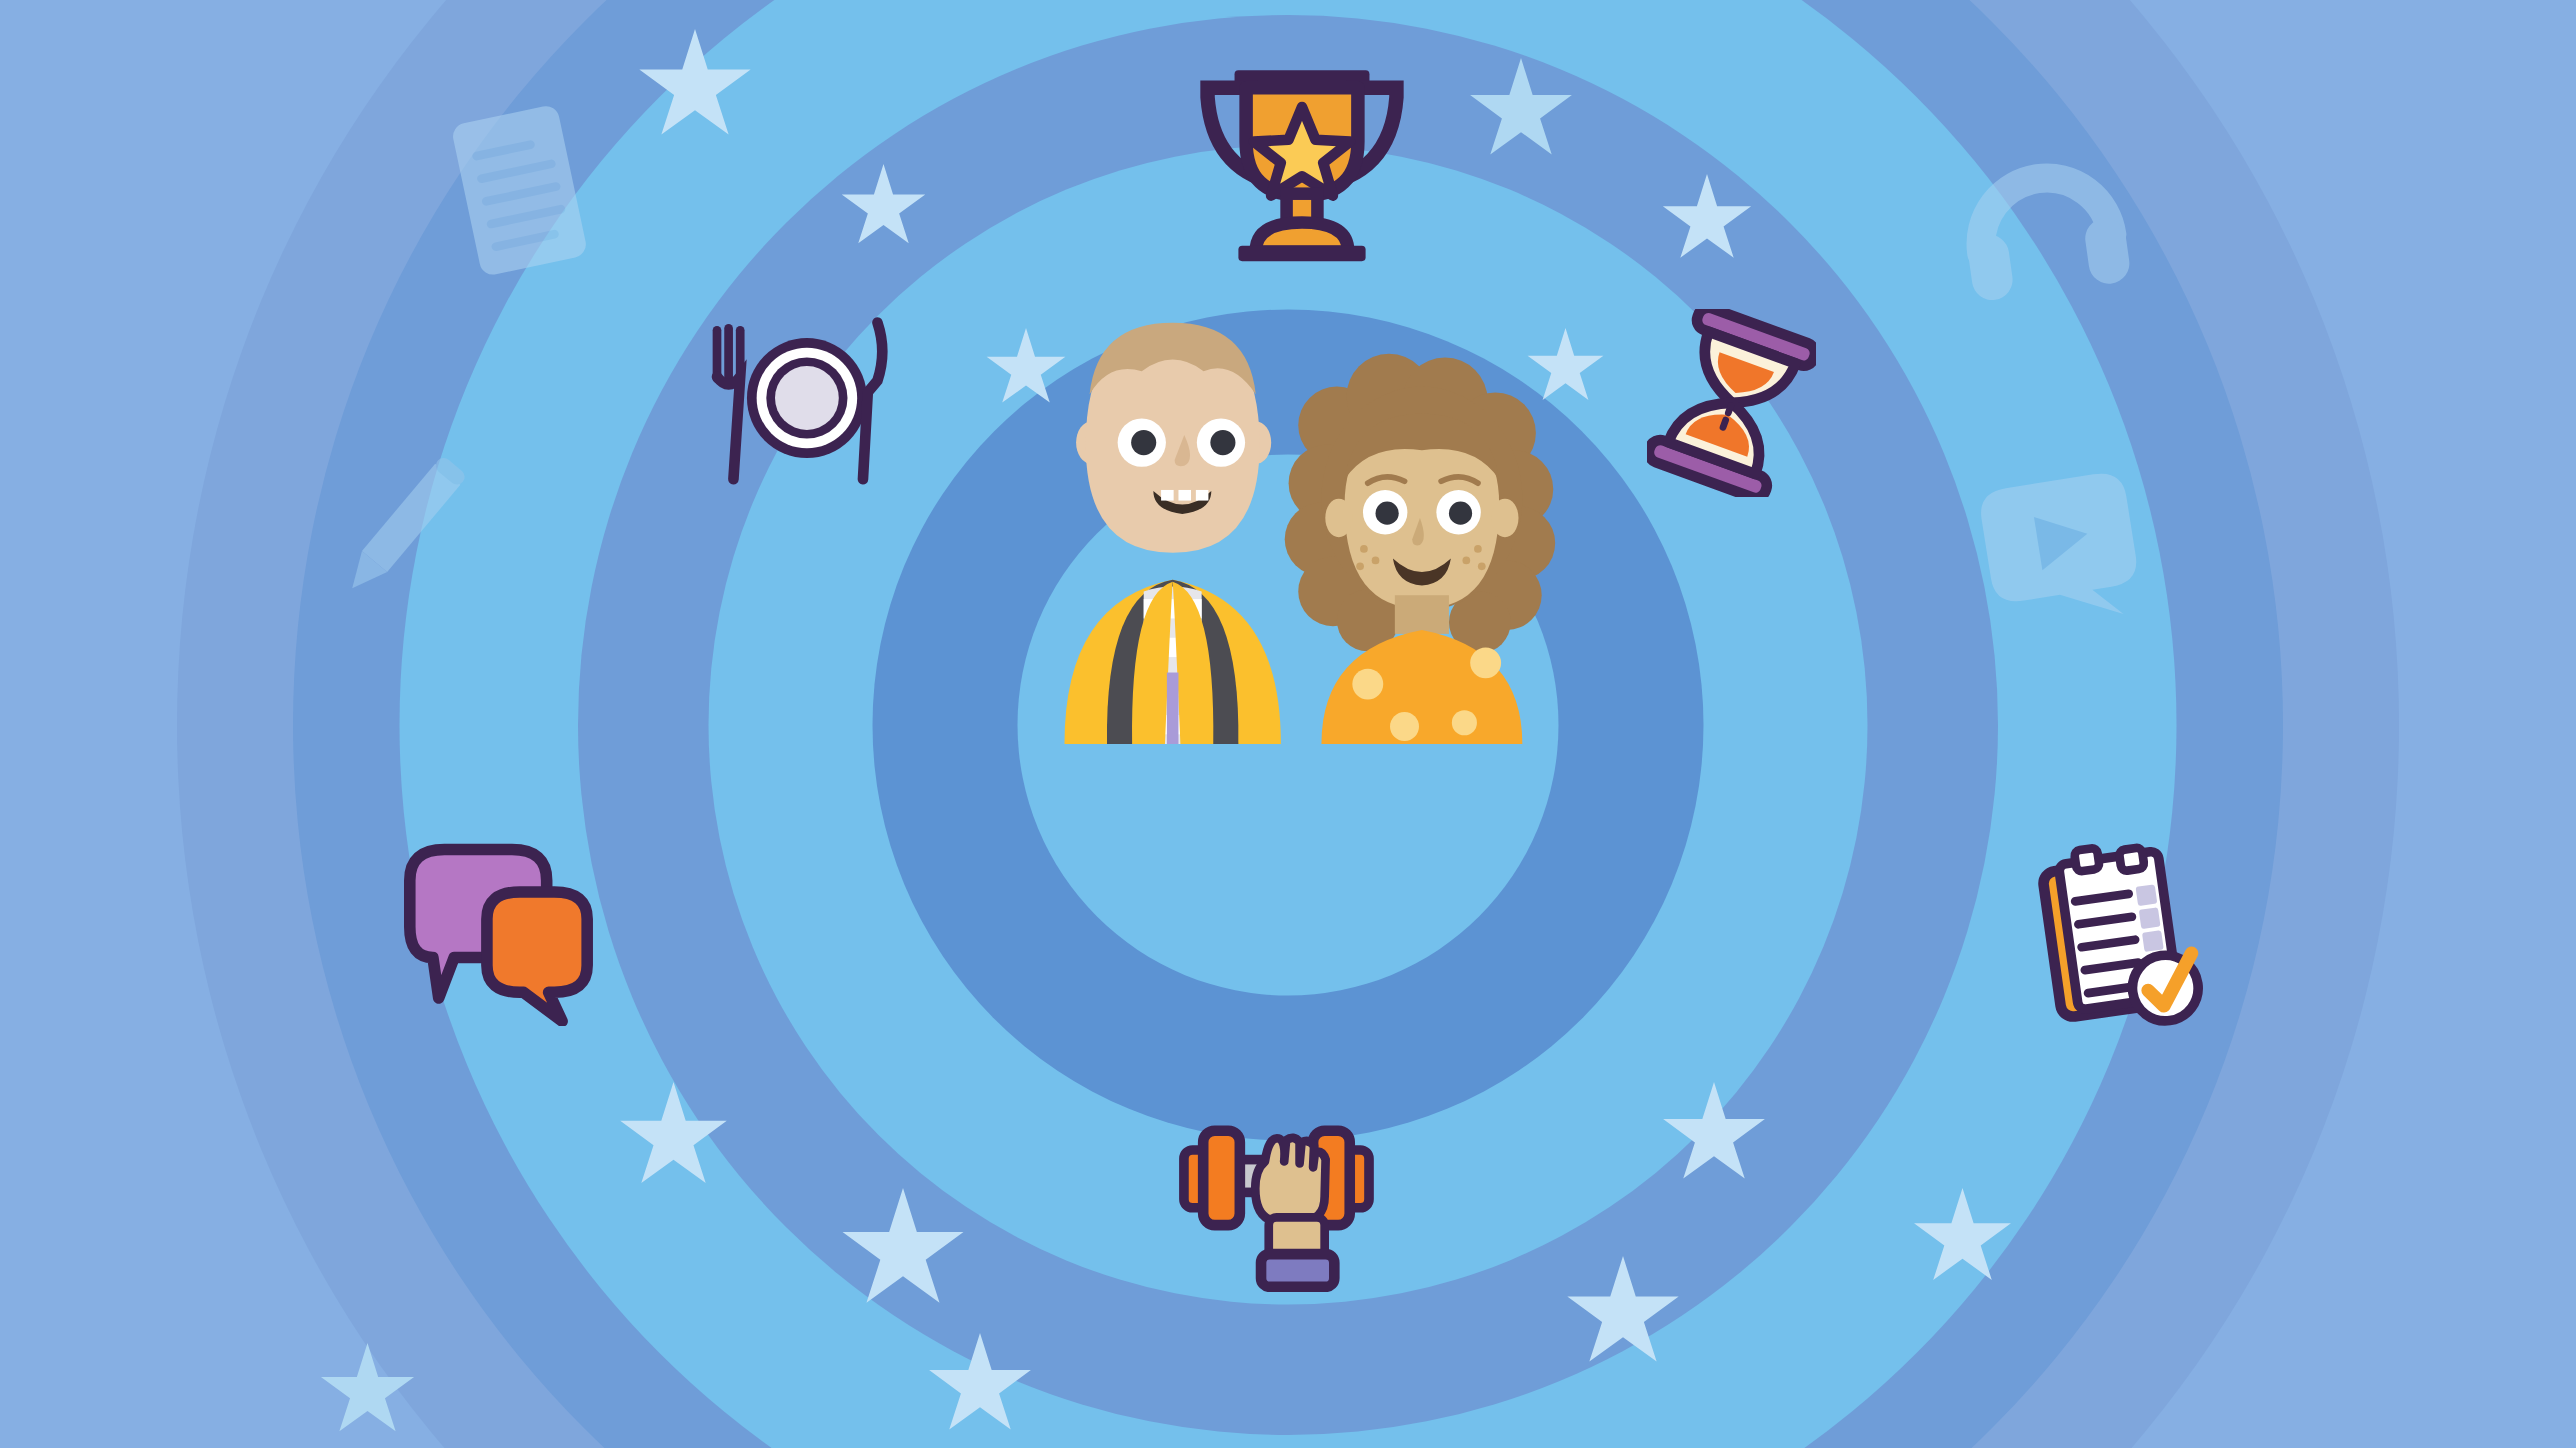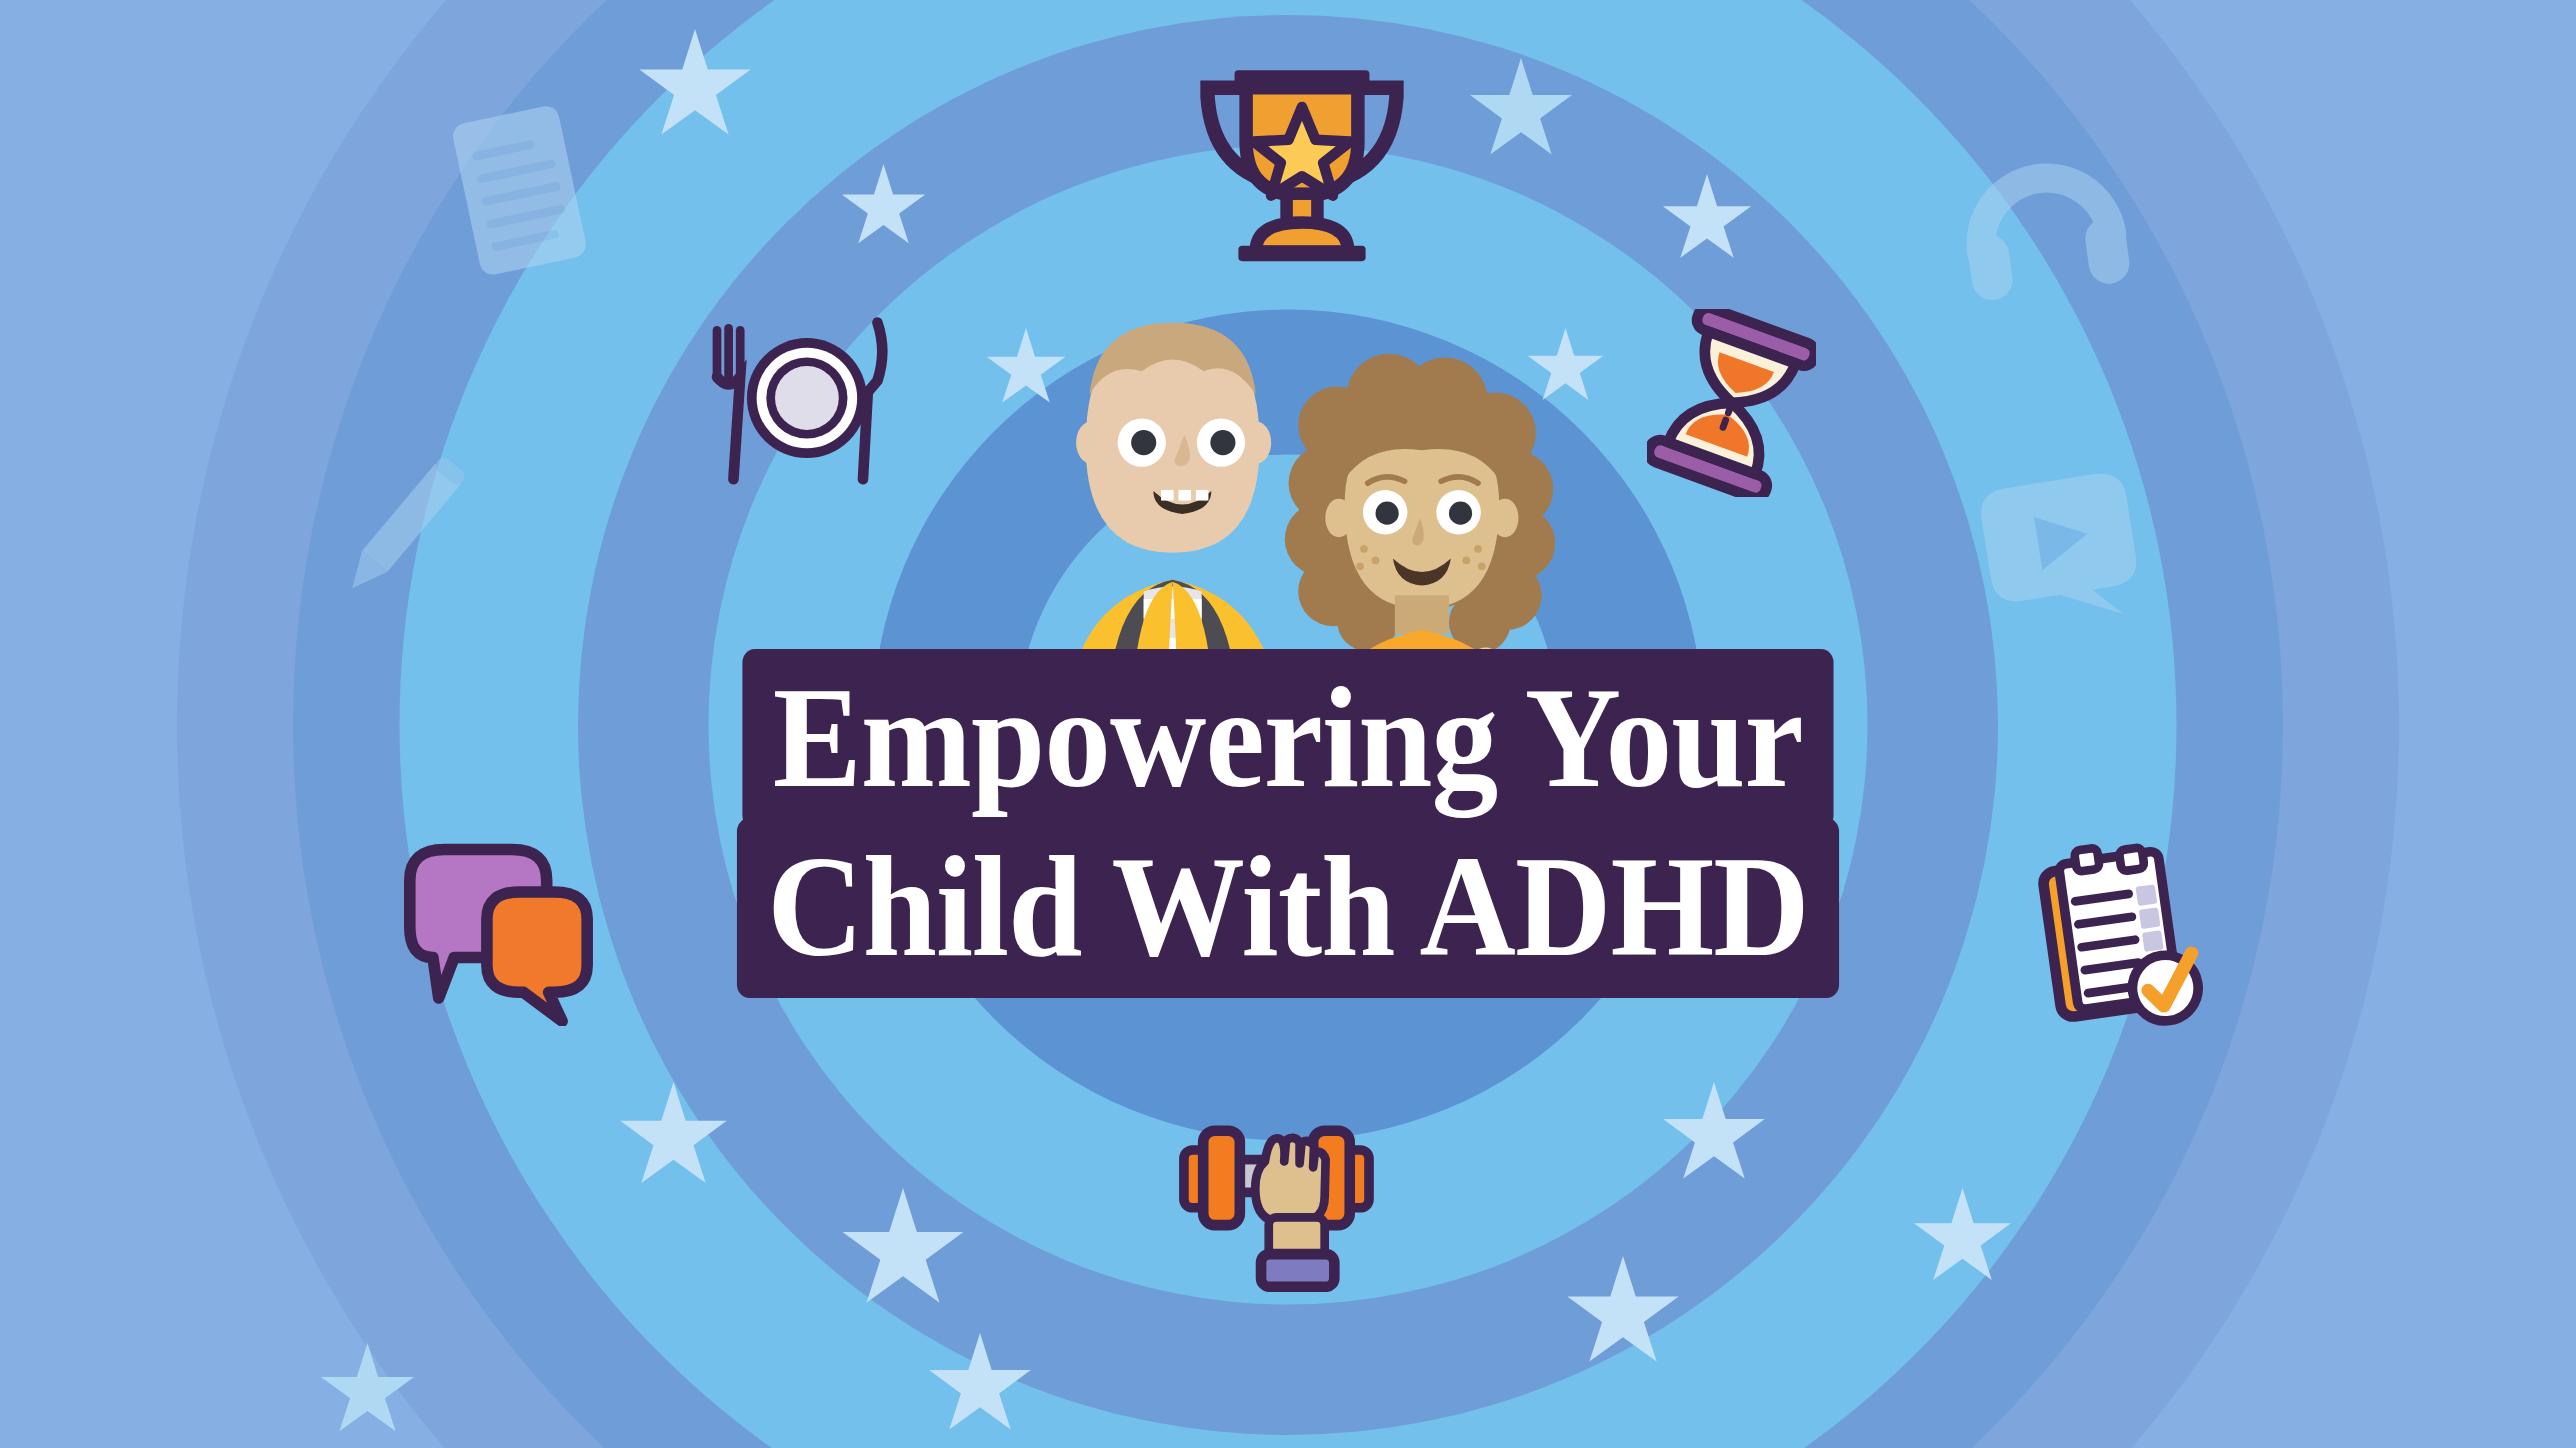--- a/index.html
+++ b/index.html
@@ -311,19 +311,15 @@
         <g fill="#FBD888">
           <circle cx="330" cy="408" r="16"></circle>
             <circle cx="452" cy="386" r="16"></circle>
           <circle cx="368" cy="452" r="15"></circle>
             <circle cx="430" cy="448" r="13"></circle>
         </g>
       </g>
     </svg>
   </div>
 
-  <div class="title-wrap">
-    <span class="title-line l1">Empowering Your</span>
-    <span class="title-line l2">Child With ADHD</span>
-  </div>
 
 </div>
 
 
 </body></html>

